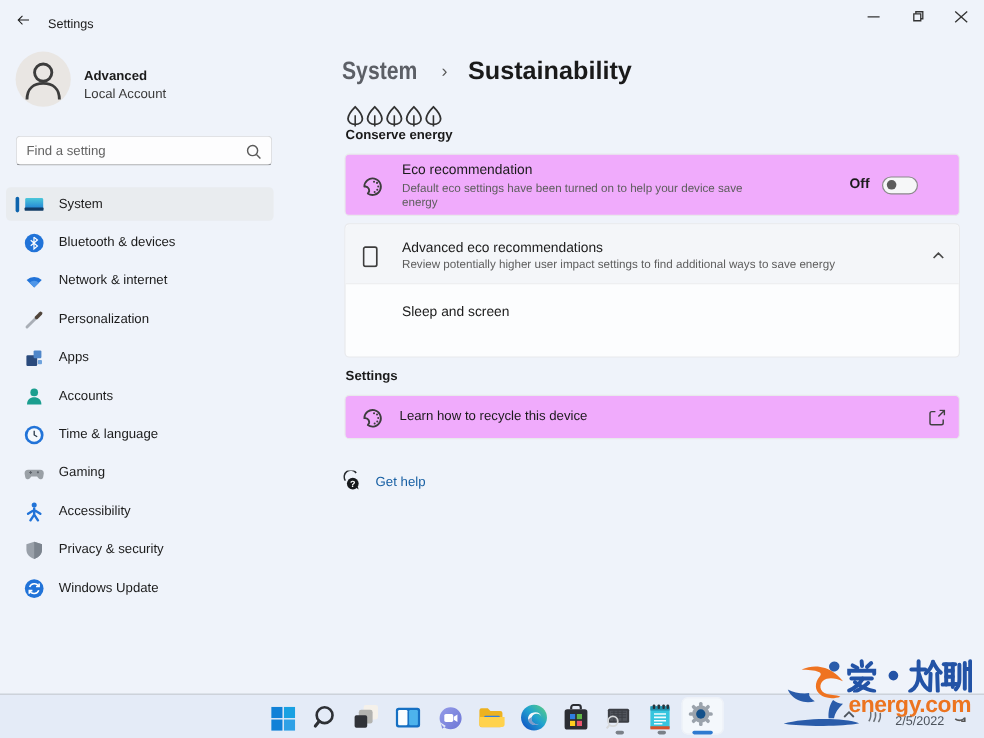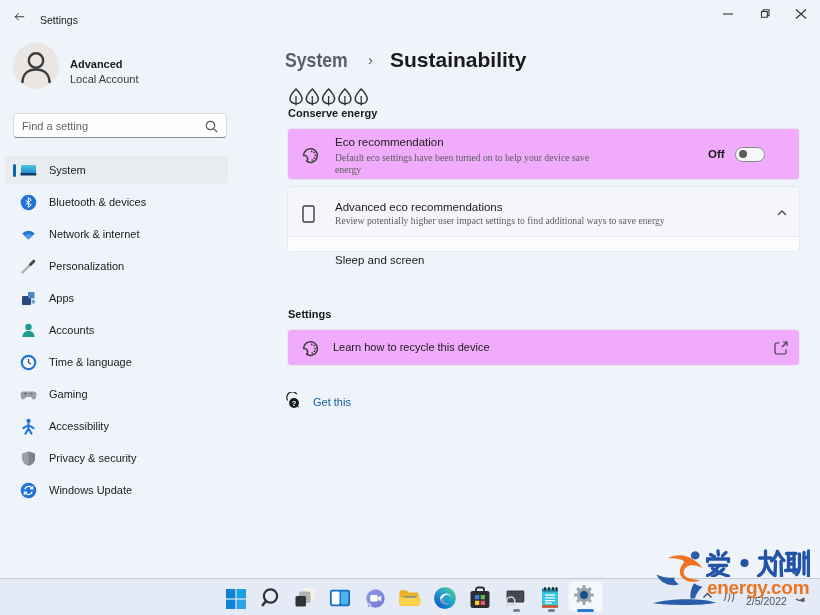--- a/index.html
+++ b/index.html
@@ -25,23 +25,23 @@
 
   
   #crumb { position:absolute; left:0; top:48px; font-size:21px; font-weight:bold; width:820px; height:26px; }
   #crumb .g { position:absolute; left:285px; color:#5c5f66; transform:scaleX(0.84); transform-origin:0 50%; }
   #crumb .sep { position:absolute; left:368px; top:3px; color:#595959; font-size:15px; font-weight:normal; }
   #crumb .b { position:absolute; left:390px; }
   #leaves { position:absolute; left:289px; top:88px; }
   #conserve { position:absolute; left:288px; top:107px; font-size:11px; font-weight:bold; }
   .card { position:absolute; left:287px; width:513px; background:#f0abfc; border:1px solid #e8e9ec; border-radius:4px; }
   .ctitle { position:absolute; left:47px; font-size:11.5px; color:#1b1b1b; }
-  .csub { position:absolute; left:47px; font-size:9.7px; color:#5d5d5d; line-height:12px;font-family:Liberation Serif, serif; }
+  .csub { position:absolute; left:47px; font-size:9.7px; color:#5d5d5d; line-height:12px; }
   #card1 { top:128px; height:52px; }
-  #card2 { top:186px; height:66px; background:#fcfdfe; }
+  #card2 { top:186px; height:112px; background:#fcfdfe; }
   #card2 .hdr { position:absolute; left:0; top:0; width:100%; height:50px; background:#f4f6f9; border-radius:4px 4px 0 0; border-bottom:1px solid #e8e9ec; }
   #card3 { top:329px; height:37px; }
   #recycle { position:absolute; left:288px; top:308px; font-size:11px; font-weight:bold; }
   #offlbl { position:absolute; left:708px; top:148px; font-size:11.5px;font-weight:bold; }
   #toggle { position:absolute; left:735px; top:146.5px; width:30px; height:15px; border:1px solid #8a8a8a; border-radius:8px; background:#f6f7f8; }
   #toggle .knob { position:absolute; left:3px; top:2.5px; width:8px; height:8px; border-radius:50%; background:#5c5c5c; }
   #gethelp-t { position:absolute; left:313px; top:396px; font-size:11px; color:#175fa3; }
 
   
   #taskbar { position:absolute; left:0; top:578px; width:820px; height:37px; background:#e4ebf7; border-top:1px solid #c8ccd3; }
@@ -255,21 +255,21 @@
       <path d="M8 6 L13 1 M9 1 h4 v4" stroke="#404040" stroke-width="1.2" fill="none"></path>
     </svg>
 </div>
 
 <svg style="position:absolute;left:286px;top:392px;" width="17" height="17" viewBox="0 0 17 17">
   <path d="M1.8 8.5 A5.2 5.2 0 0 1 10.8 2.2" stroke="#26292d" stroke-width="1.3" fill="none"></path>
   <circle cx="8" cy="11" r="4.9" fill="#17191c"></circle>
   <path d="M11 14.5 L12.8 16 L12.2 13.4 Z" fill="#17191c"></path>
   <text x="8" y="13.6" font-size="7.5" font-weight="bold" fill="#fff" text-anchor="middle" font-family="Liberation Sans">?</text>
 </svg>
-<div id="gethelp-t">Get this</div>
+<div id="gethelp-t">Get help</div>
 
 <div id="taskbar">
     <div class="tkicon" style="left:223px">
       <svg width="20" height="20" viewBox="0 0 20 20" style="margin-top:1px;margin-left:2.5px">
         <rect x="0" y="0" width="9.4" height="9.4" fill="#1181d7"></rect>
         <rect x="10.6" y="0" width="9.4" height="9.4" fill="#19a1e2"></rect>
         <rect x="0" y="10.6" width="9.4" height="9.4" fill="#1181d7"></rect>
         <rect x="10.6" y="10.6" width="9.4" height="9.4" fill="#2fa1e6"></rect>
       </svg>
     </div>

